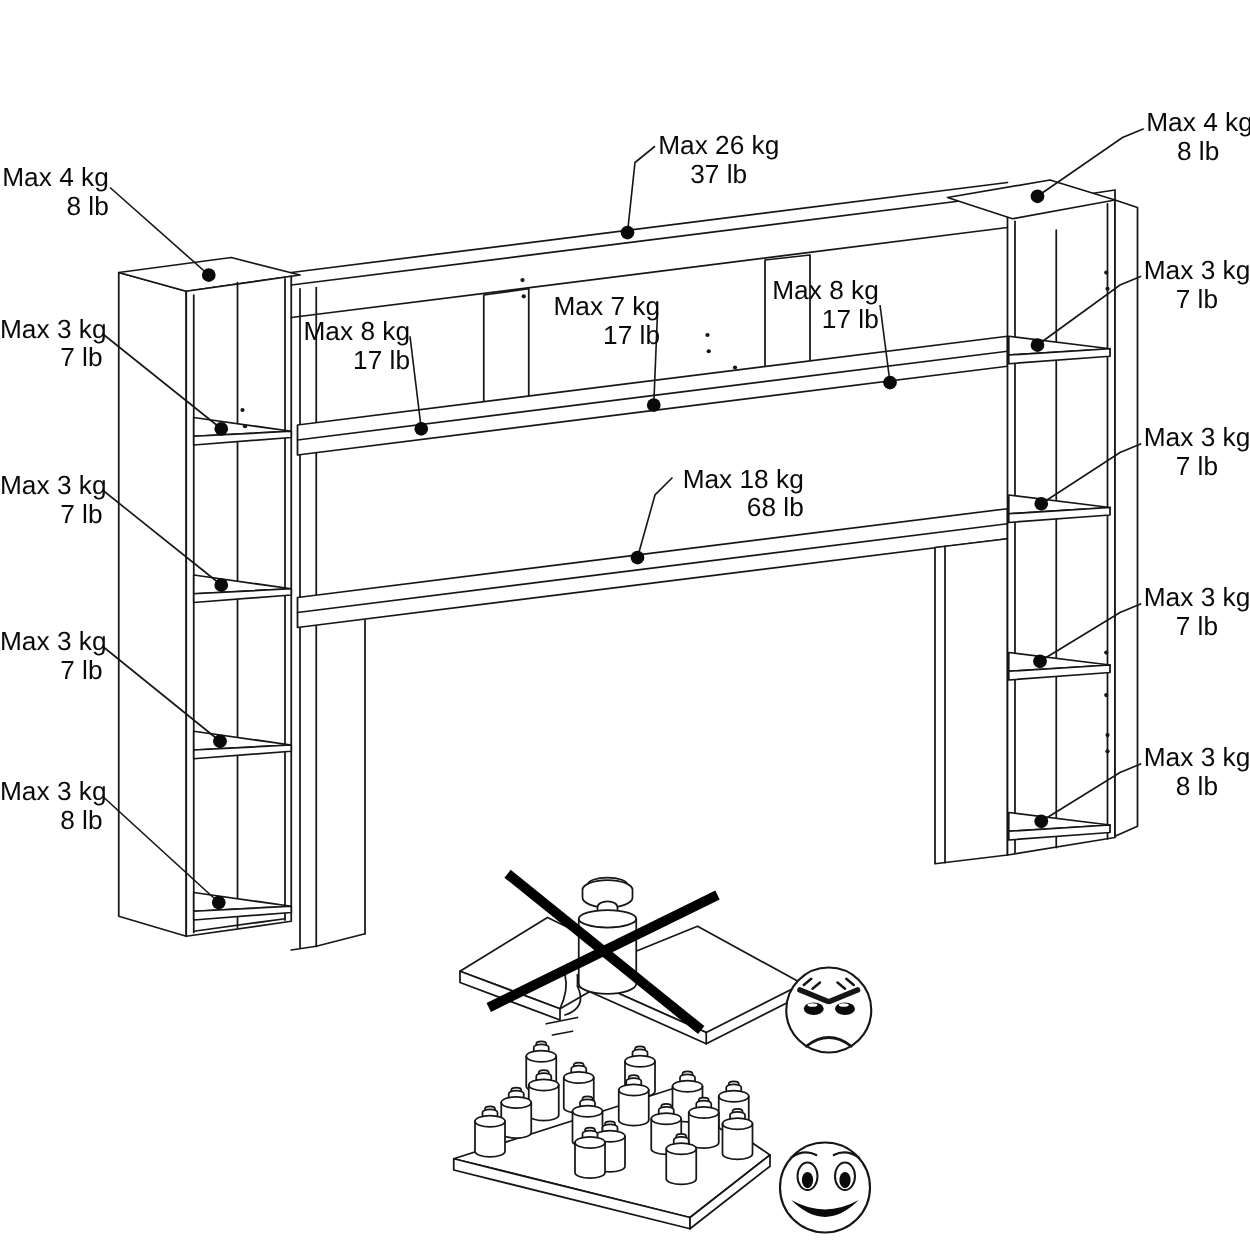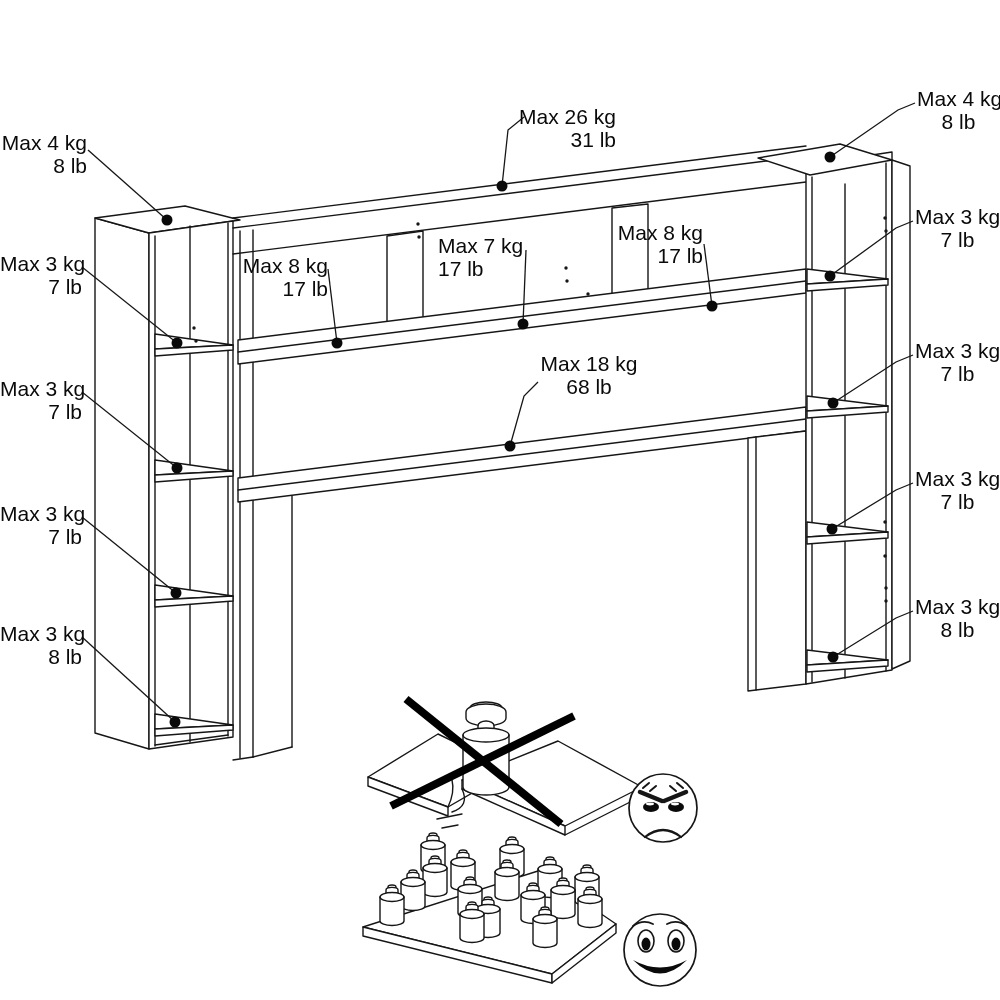--- a/index.html
+++ b/index.html
@@ -239,37 +239,37 @@
   </div>
   <div class="lbl" style="left:0;top:502px;width:82px;text-align:right;">
     <div>Max 3 kg</div>
     <div>7 lb</div>
   </div>
   <div class="lbl" style="left:0;top:622px;width:82px;text-align:right;">
     <div>Max 3 kg</div>
     <div>8 lb</div>
   </div>
 
-  <div class="lbl" style="left:506px;top:105px;width:110px;text-align:right;">
+  <div class="lbl" style="left:520px;top:105px;width:110px;text-align:center;">
     <div>Max 26 kg</div>
-    <div>31 lb</div>
+    <div>37 lb</div>
   </div>
   <div class="lbl" style="left:238px;top:254px;width:90px;text-align:right;">
     <div>Max 8 kg</div>
     <div>17 lb</div>
   </div>
-  <div class="lbl" style="left:438px;top:234px;width:90px;text-align:left;">
+  <div class="lbl" style="left:438px;top:234px;width:90px;text-align:right;">
     <div>Max 7 kg</div>
     <div>17 lb</div>
   </div>
   <div class="lbl" style="left:613px;top:221px;width:90px;text-align:right;">
     <div>Max 8 kg</div>
     <div>17 lb</div>
   </div>
-  <div class="lbl" style="left:535px;top:352px;width:108px;text-align:center;">
+  <div class="lbl" style="left:535px;top:372px;width:108px;text-align:right;">
     <div>Max 18 kg</div>
     <div>68 lb</div>
   </div>
 
   <div class="lbl" style="left:917px;top:87px;width:83px;text-align:center;">
     <div>Max 4 kg</div>
     <div>8 lb</div>
   </div>
   <div class="lbl" style="left:915px;top:205px;width:85px;text-align:center;">
     <div>Max 3 kg</div>

